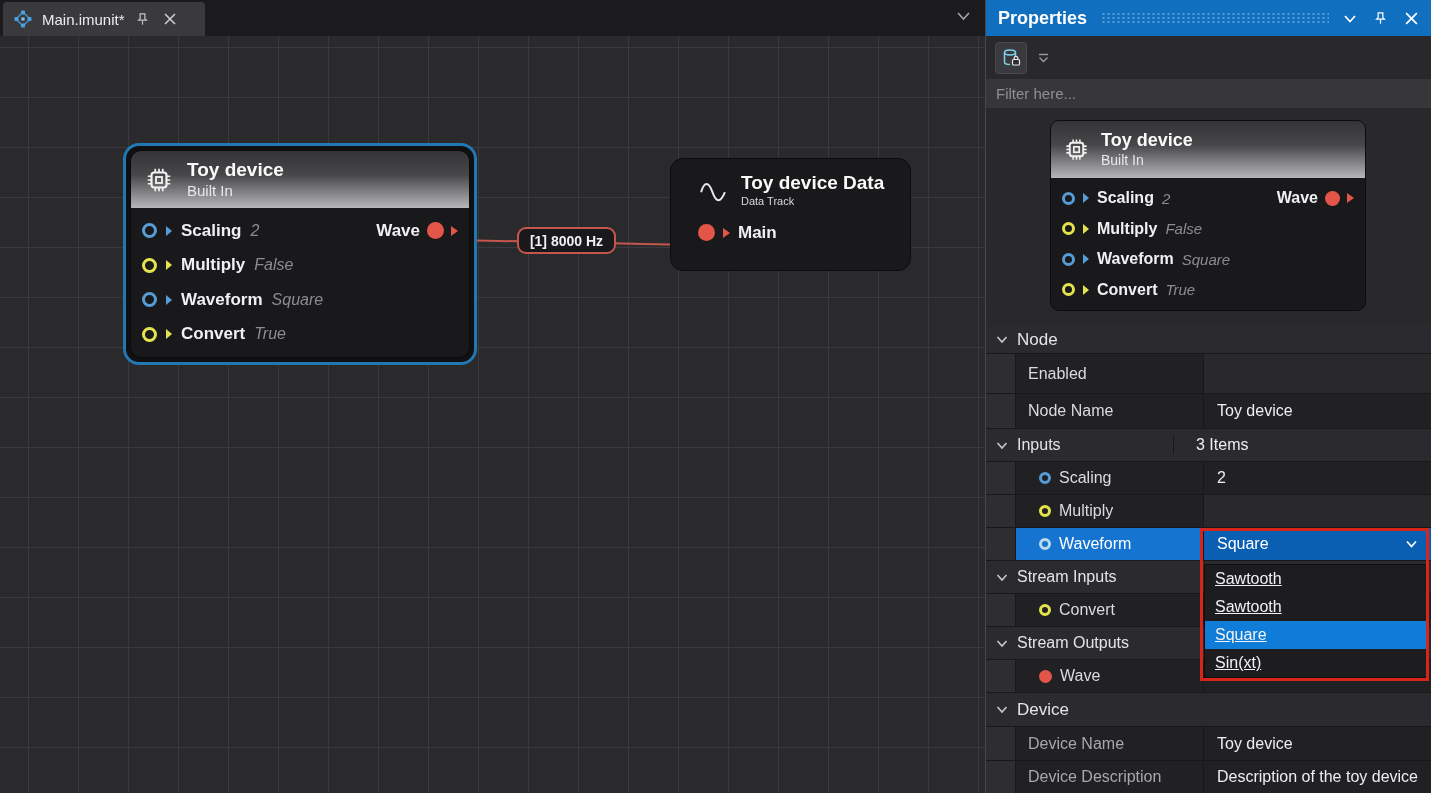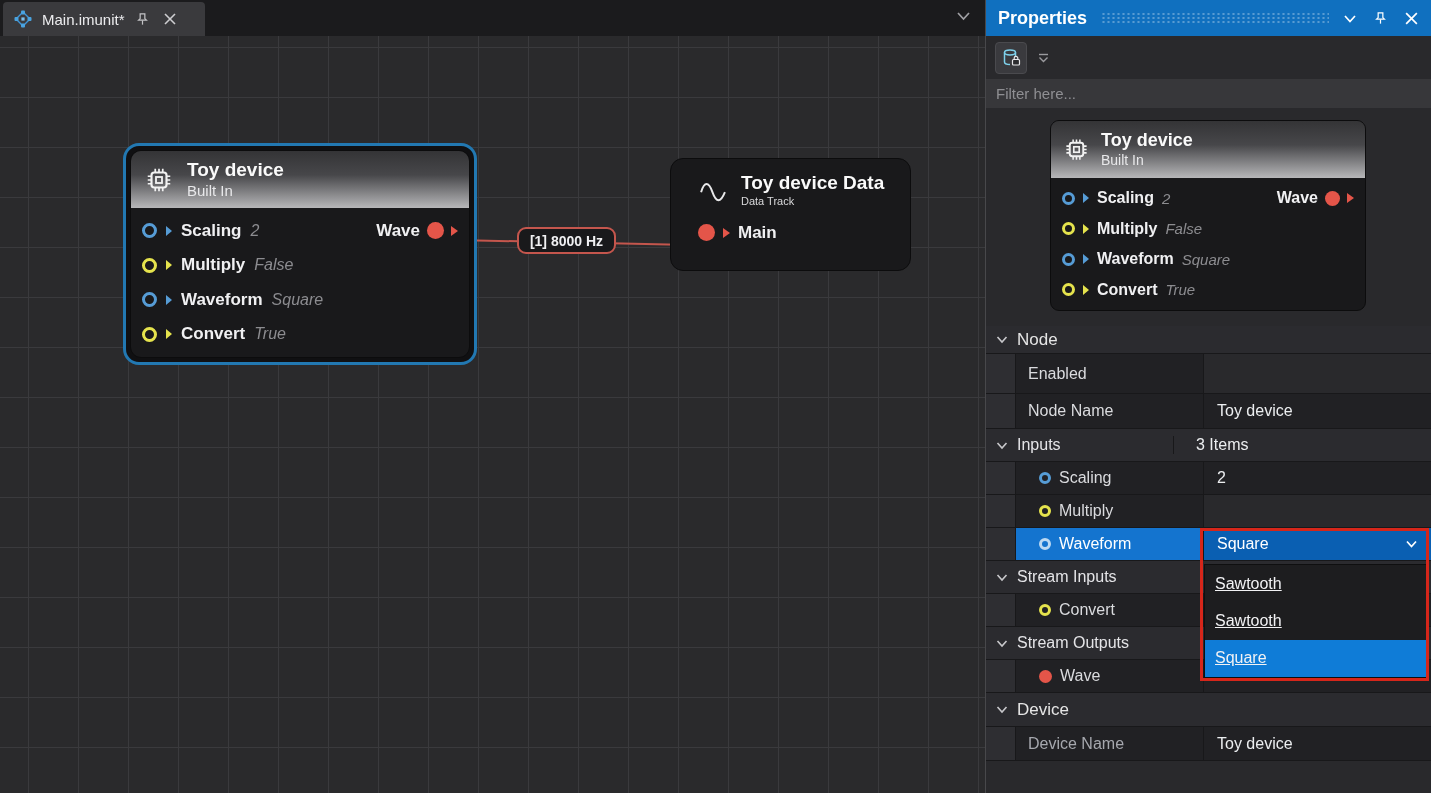--- a/index.html
+++ b/index.html
@@ -487,23 +487,29 @@
         </span>
         <span class="sec-text">Device</span>
       </div>
 
       <div class="g-row" style="height:34px">
         <span class="gutter"></span>
         <span class="cell-label dim-label">Device Name</span>
         <span class="cell-value nowrap">Toy device</span>
       </div>
 
+      <div class="g-row" style="flex:1; border-bottom:none">
+        <span class="gutter"></span>
+        <span class="cell-label dim-label">Device Description</span>
+        <span class="cell-value nowrap">Description of the toy device</span>
+      </div>
     </div>
 
     <div class="dropdown-list">
       <div class="dd-option">Sawtooth</div>
       <div class="dd-option">Sawtooth</div>
       <div class="dd-option selected">Square</div>
+      <div class="dd-option">Sin(xt)</div>
     </div>
 
     <div class="annotation"></div>
   </div>
 </div>
 
 </body></html>

